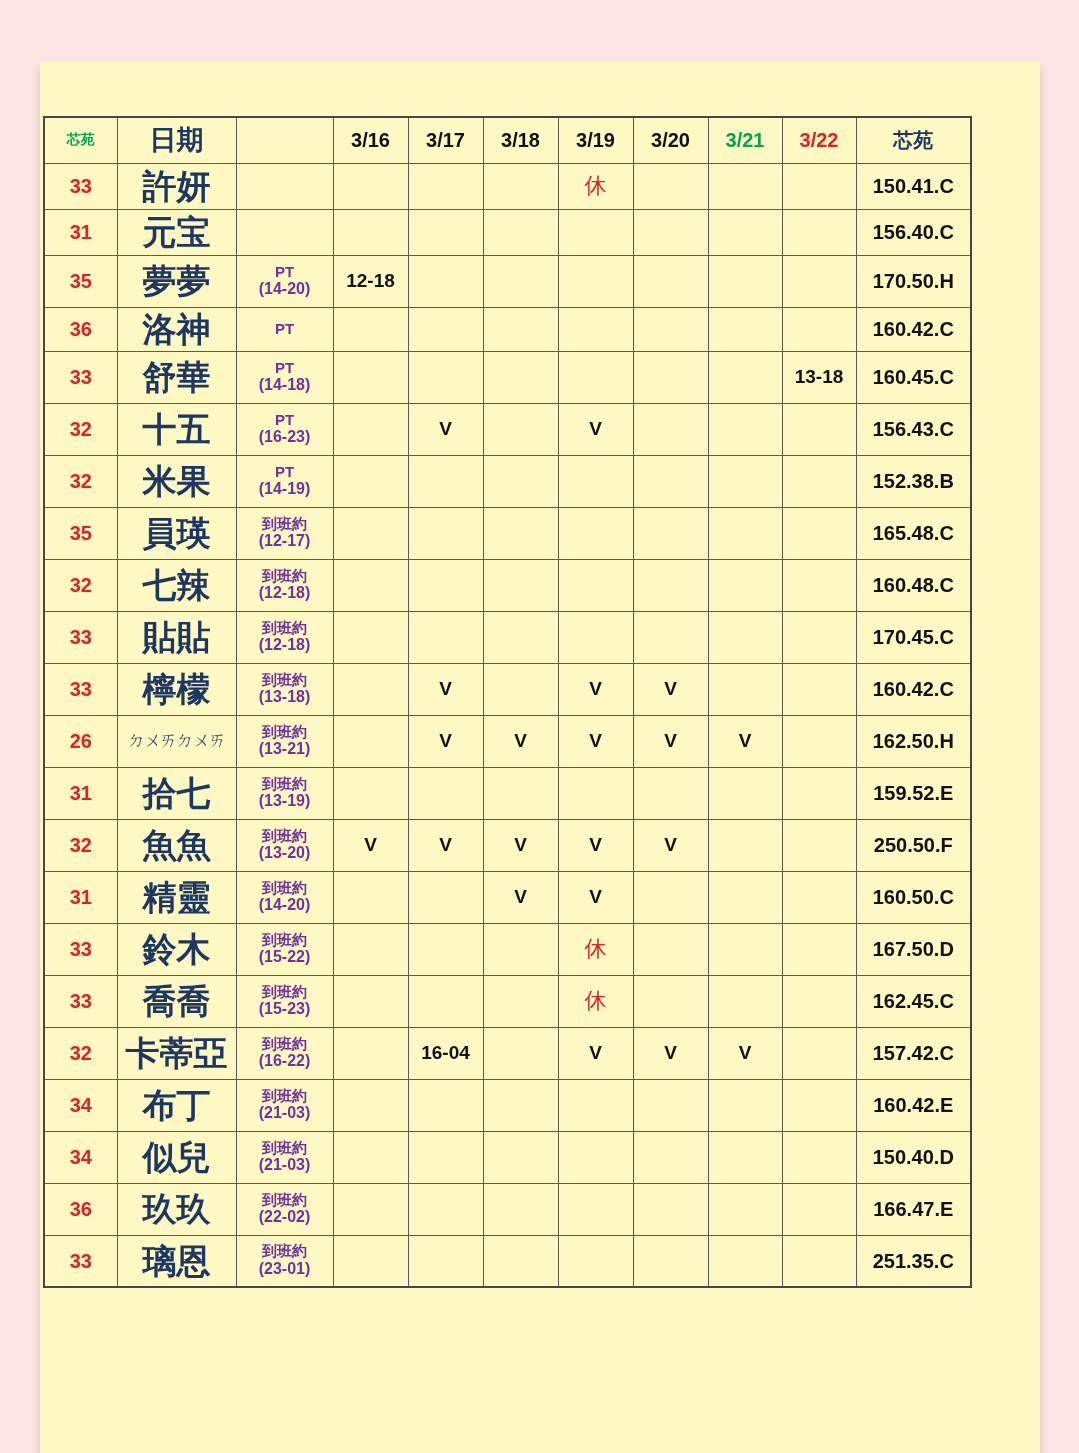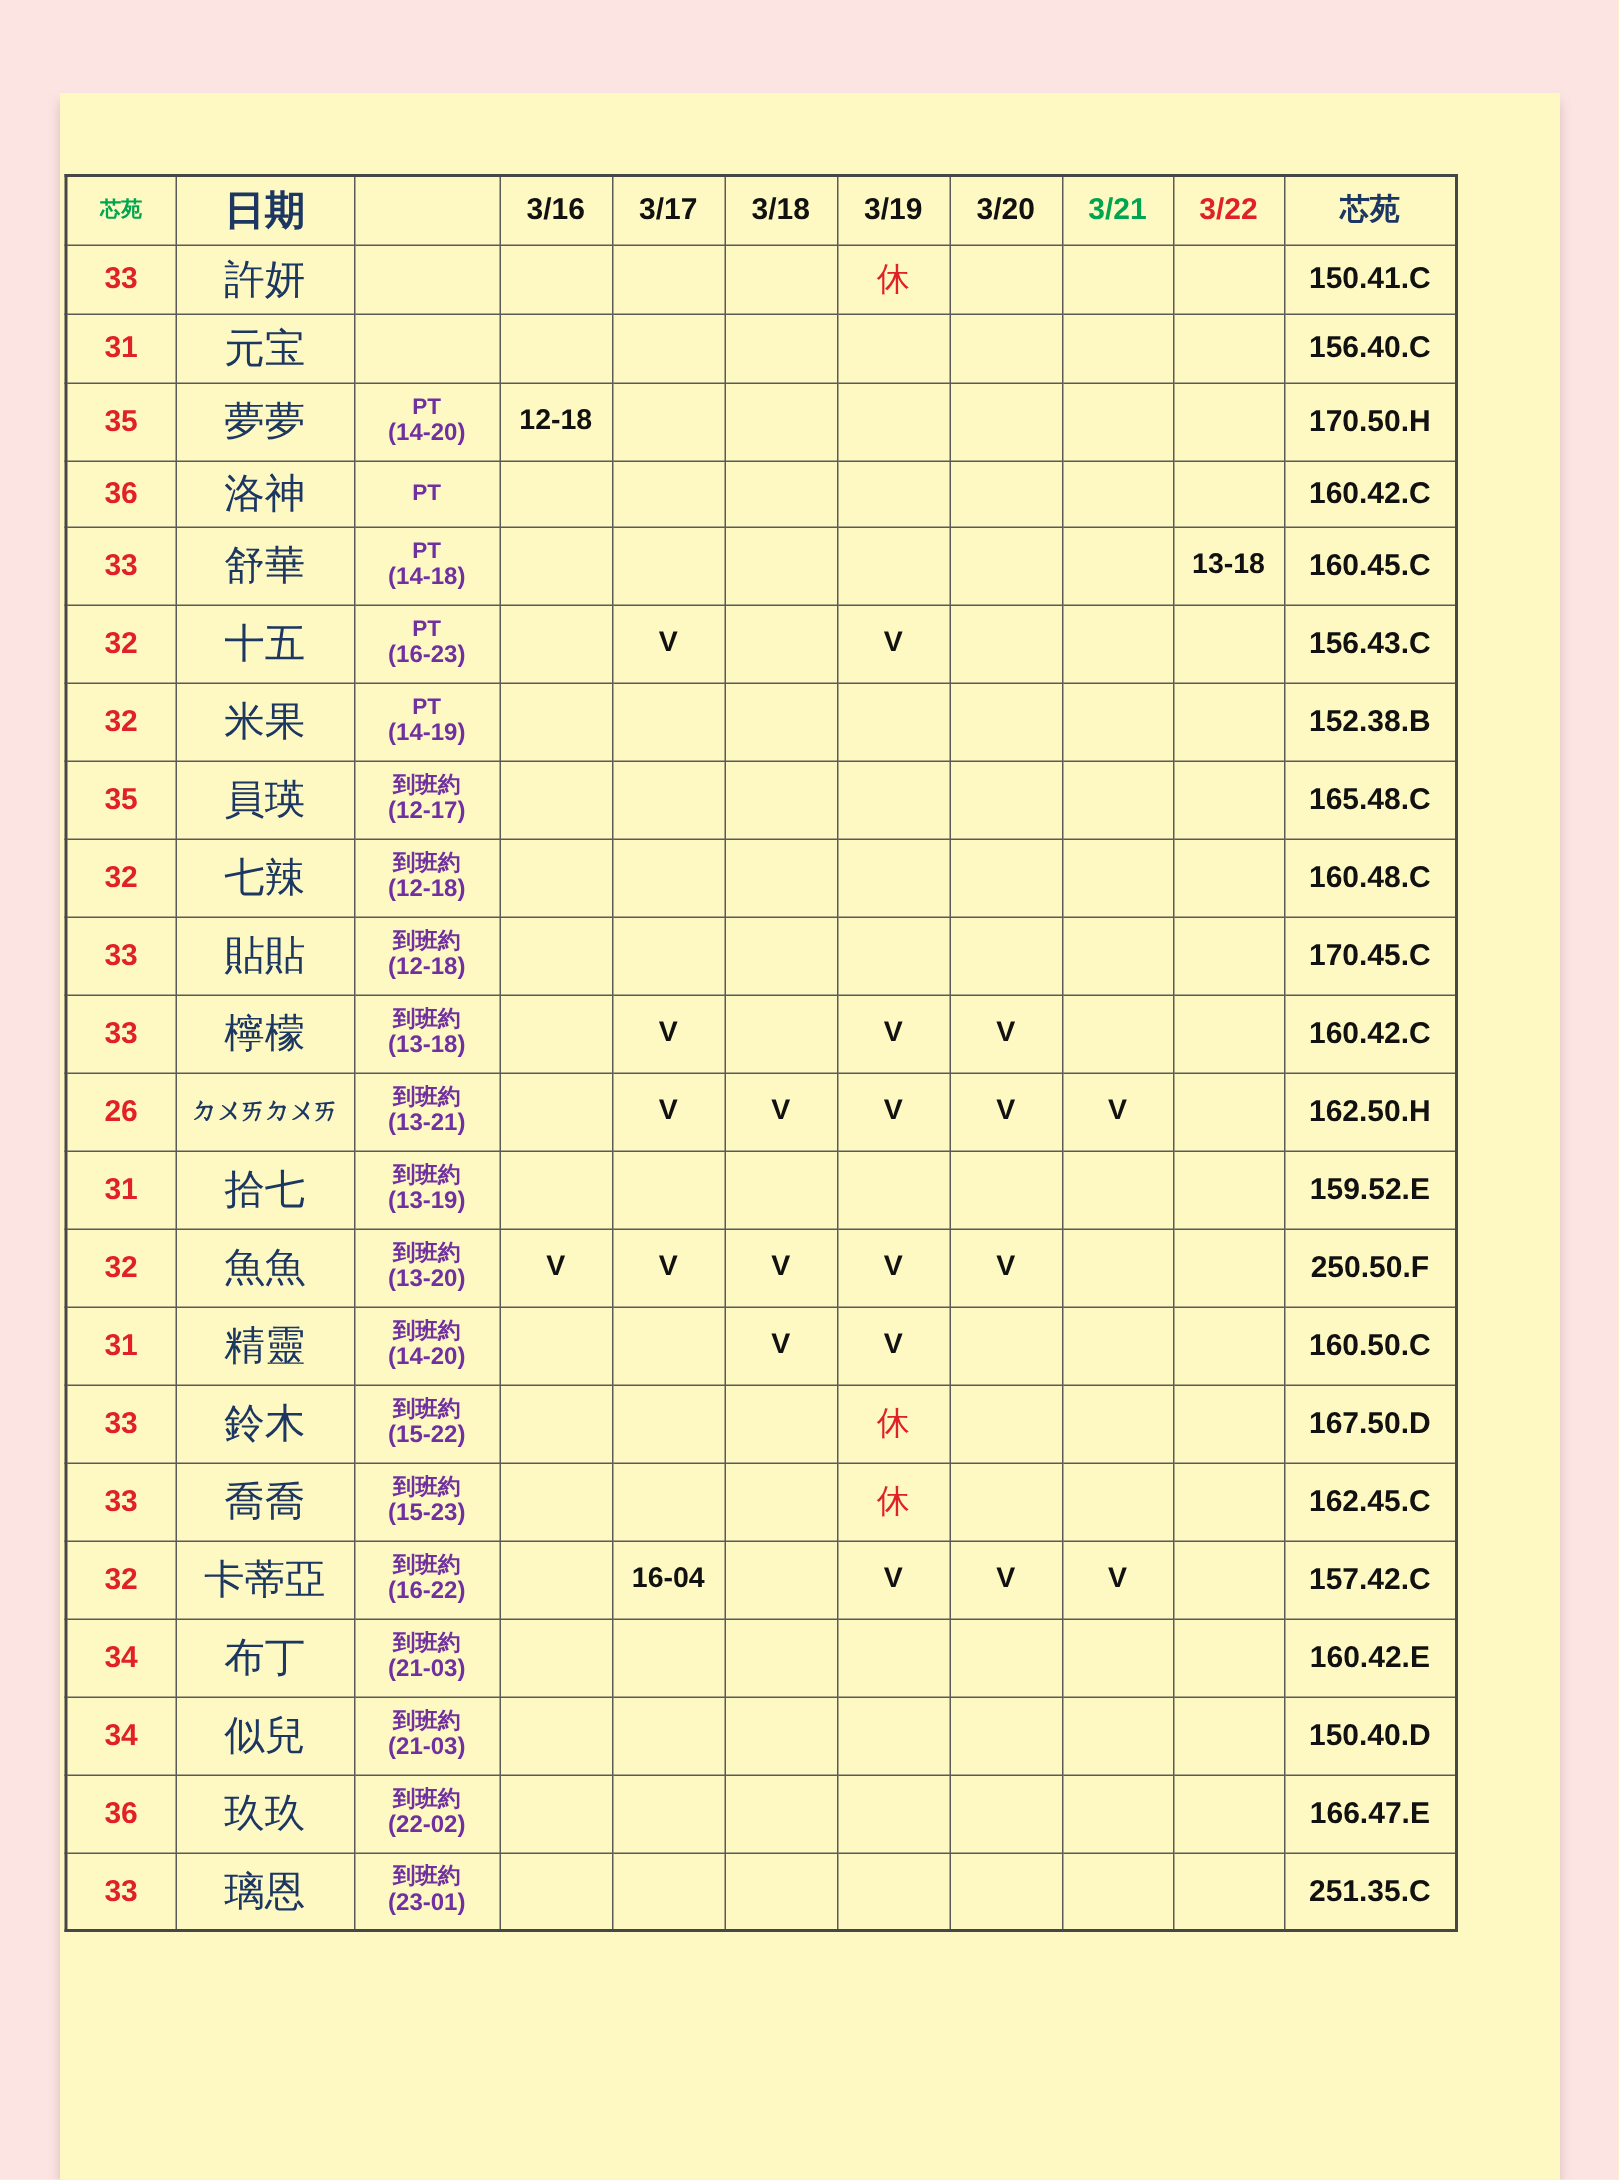--- a/index.html
+++ b/index.html
@@ -23,22 +23,22 @@
     border:1.6px solid var(--grid);padding:0;text-align:center;
     vertical-align:middle;overflow:hidden;line-height:1.12;
     font-family:"Liberation Sans", sans-serif;
   }
   .bold{font-weight:700}
   .s14{font-size:14px}.s18{font-size:18px}.s19{font-size:19px}
   .s20{font-size:20px}.s22{font-size:22px}.s27{font-size:27px}
   .c-red{color:var(--c-red)} .c-green{color:var(--c-green)}
   .c-navy{color:var(--c-navy)} .c-blue{color:var(--c-blue)}
   .c-purple{color:var(--c-purple)} .c-black{color:var(--c-black)}
-  .name{font-size:27px;font-weight:400}
-  .name-small{font-size:17px;font-weight:700;letter-spacing:-1px}
+  .name{font-size:34px;font-weight:700}
+  .name-small{font-size:17px;font-weight:400;letter-spacing:-1px}
   .shift-line1{font-size:15px;font-weight:700}
   .shift-line2{font-size:16px;font-weight:700}
 </style>
 </head>
 <body>
 
 <div class="paper">
   <table class="schedule">
     <colgroup>
         <col style="width: 73px;">

